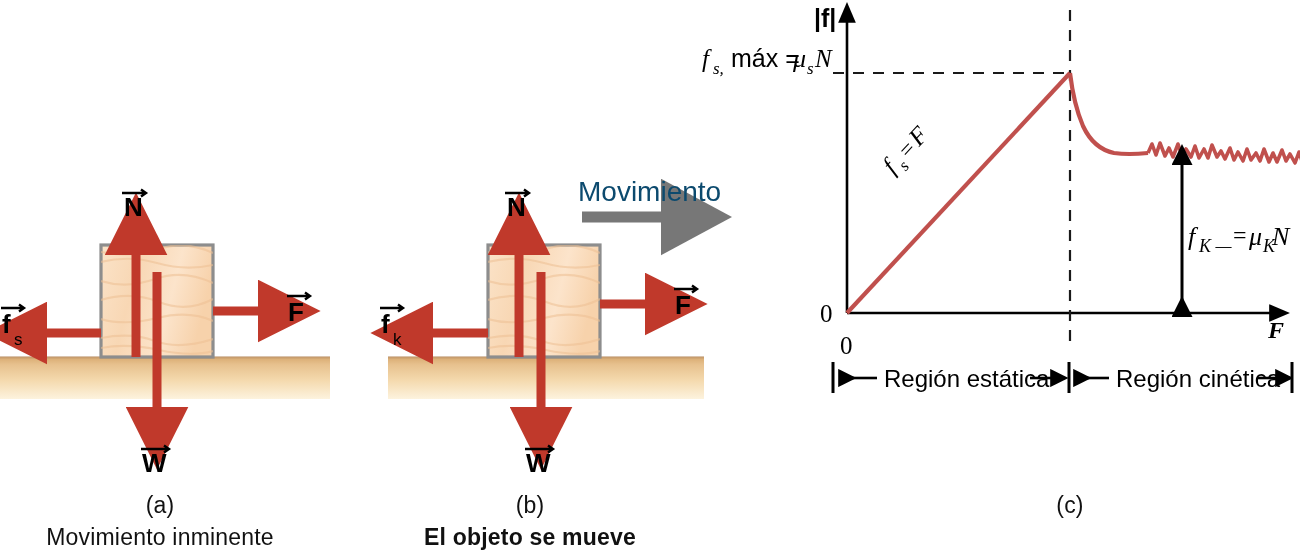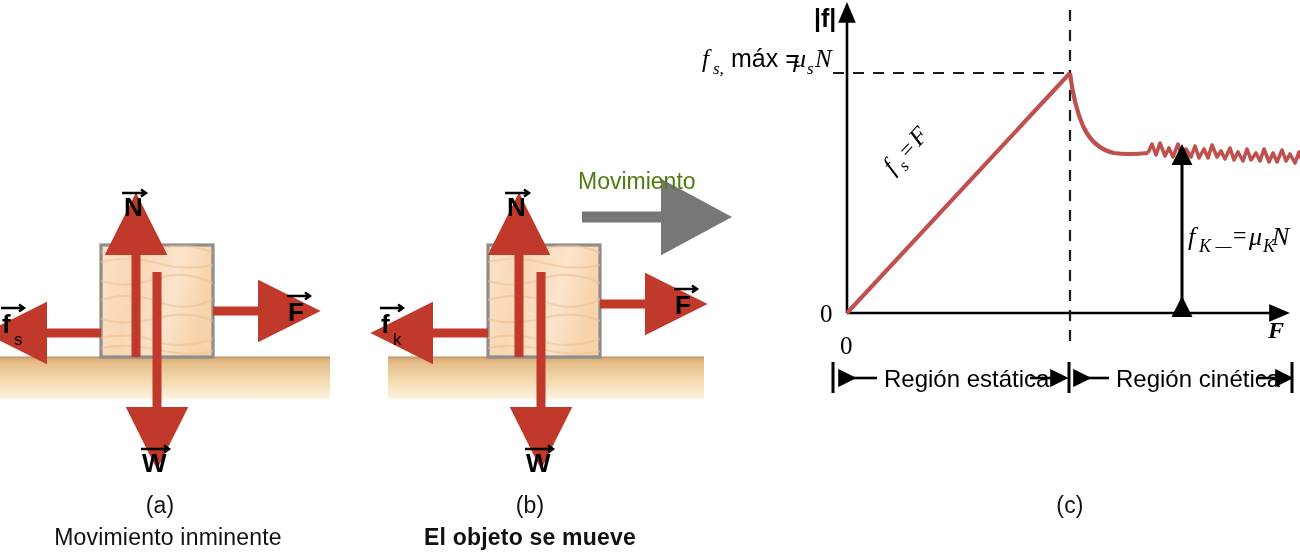--- a/index.html
+++ b/index.html
@@ -3,25 +3,25 @@
 <meta charset="utf-8">
 <style>
   html,body{margin:0;padding:0;background:#ffffff;}
   body{width:1300px;height:556px;position:relative;overflow:hidden;
        font-family:"Liberation Sans",sans-serif;color:#000;}
   .fig{position:absolute;left:0;top:0;width:1300px;height:556px;}
   svg{display:block;}
   .cap{position:absolute;text-align:center;font-size:23px;color:#111;
        font-family:"Liberation Sans",sans-serif;letter-spacing:.2px;}
   .cap-a{left:30px;top:492px;width:260px;}
-  .cap-a2{left:0px;top:524px;width:320px;padding-left:8px;}
+  .cap-a2{left:0px;top:524px;width:320px;}
   .cap-b{left:400px;top:492px;width:260px;}
   .cap-b2{left:370px;top:524px;width:320px;font-weight:bold;}
   .cap-c{left:1010px;top:492px;width:120px;}
-  .mov{position:absolute;left:578px;top:168px;font-size:23px;color:#4d7c0f;}
+  .mov{position:absolute;left:578px;top:176px;font-size:28px;color:#0c4a6e;}
 </style>
 </head>
 <body>
 
 <svg class="fig" viewBox="0 0 1300 556" width="1300" height="556">
   <defs>
     <linearGradient id="gGround" x1="0" y1="0" x2="0" y2="1">
       <stop offset="0%" stop-color="#d8aa70"></stop>
       <stop offset="18%" stop-color="#e7c18e"></stop>
       <stop offset="55%" stop-color="#f4d9ad"></stop>

